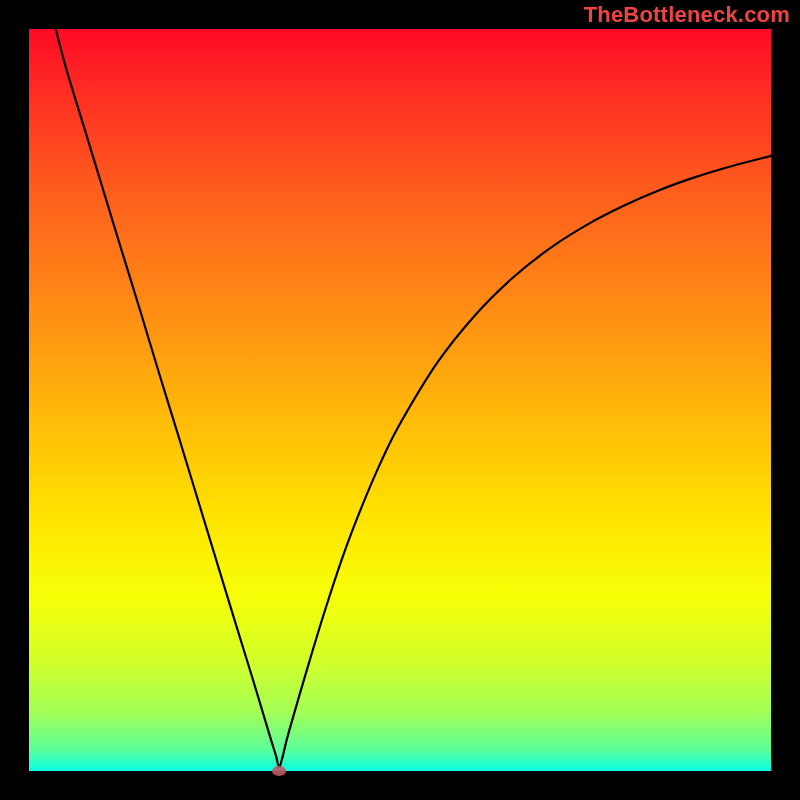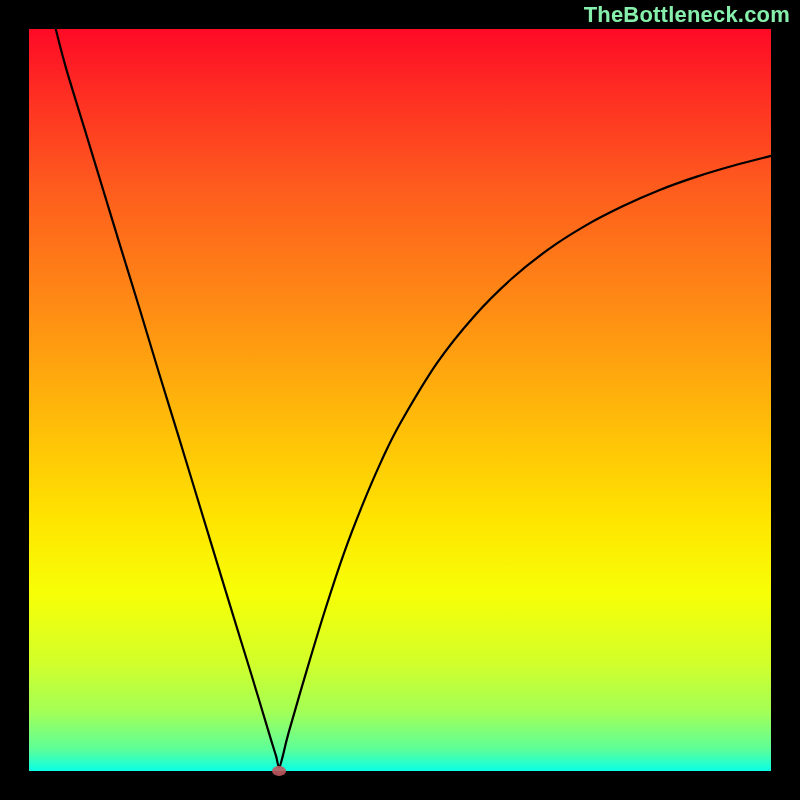--- a/index.html
+++ b/index.html
@@ -13,21 +13,21 @@
   .frame {
     position: relative;
     width: 800px;
     height: 800px;
     background: #000;
   }
   .watermark {
     position: absolute;
     top: 2px;
     right: 10px;
-    color: #86efac;
+    color: #ef4444;
     font-size: 22px;
     font-weight: bold;
     letter-spacing: 0.2px;
     z-index: 10;
     user-select: none;
   }
   .plot-area {
     position: absolute;
     left: 29px;
     top: 29px;

